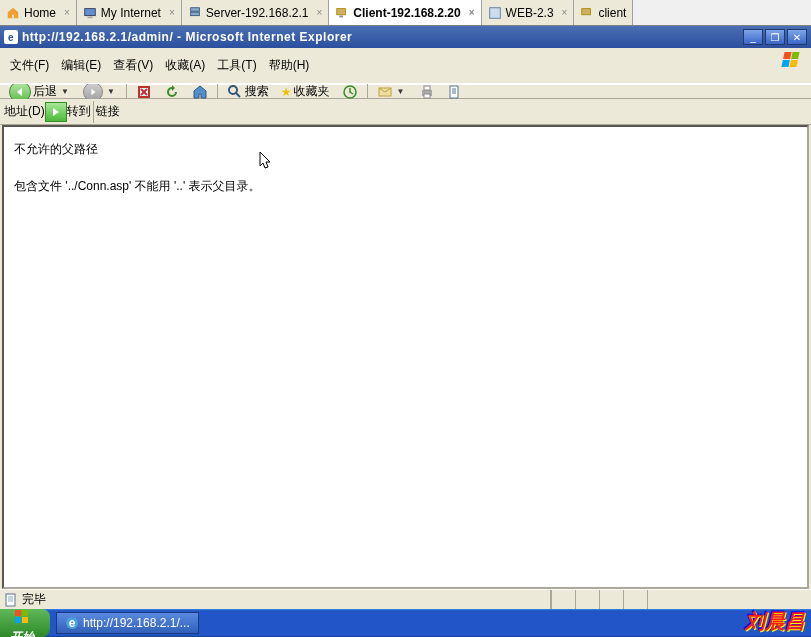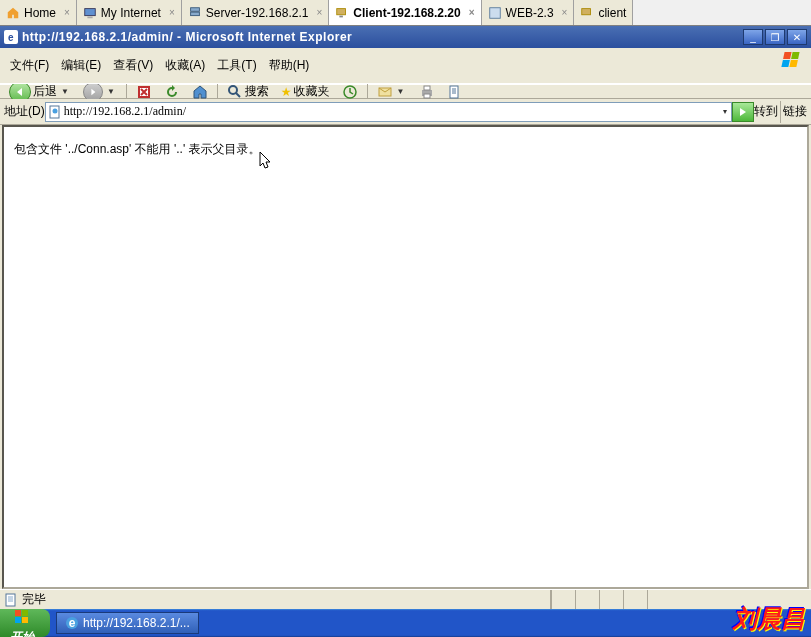--- a/index.html
+++ b/index.html
@@ -49,21 +49,21 @@
 .sb-left { display: flex; align-items: center; gap: 4px; padding: 0 4px; border-right: 1px solid #aca899; height: 100%; flex: 1; }
 .sb-cells { display: flex; height: 100%; }
 .sb-cell { width: 24px; border-left: 1px solid #aca899; height: 100%; }
 .sb-zone { display: flex; align-items: center; gap: 4px; padding: 0 8px; border-left: 1px solid #aca899; height: 100%; width: 140px; margin-top: 45px; }
 
 
 .taskbar { height: 28px; background: linear-gradient(#3f8cde, #2155c8 6%, #2155c8 94%, #153a8a); display: flex; align-items: center; color: #fff; position: relative; }
 .start { height: 100%; padding: 0 16px 0 10px; background: linear-gradient(#5fb85a, #2e8a29); display: flex; align-items: center; gap: 4px; font-weight: bold; font-style: italic; border-radius: 0 8px 8px 0; cursor: pointer; flex-direction: column; }
 .start-ico { width: 16px; height: 16px; }
 .task-item { height: 22px; margin-left: 6px; padding: 0 8px; background: linear-gradient(#5a8ae0, #3060b8); border: 1px solid #1a3a7a; display: flex; align-items: center; gap: 4px; cursor: pointer; max-width: 160px; overflow: hidden; white-space: nowrap; }
-.watermark { position: absolute; right: 6px; bottom: 2px; font-family: "KaiTi","SimSun"; font-size: 24px; color: #ff1a1a; text-shadow: 1px 1px 0 #ffff00, -1px -1px 0 #0000ff; font-weight: bold; font-style: italic; }
+.watermark { position: absolute; right: 6px; bottom: 2px; font-family: "KaiTi","SimSun"; font-size: 20px; color: #ff1a1a; text-shadow: 1px 1px 0 #ffff00, -1px -1px 0 #0000ff; font-weight: bold; font-style: italic; }
 
 
 svg { display: block; }
 .star { color: #f0c000; }
 </style>
 </head>
 <body>
 
 <div class="ws-tabs">
   <div class="ws-tab">
@@ -226,41 +226,32 @@
   <div class="tbtn">
       <svg width="16" height="16" viewBox="0 0 16 16">
         <rect x="3" y="2" width="8" height="12" fill="#fff" stroke="#579"></rect>
         <path d="M5 5h4M5 7h4M5 9h4" stroke="#579"></path>
       </svg>
     </div>
 </div>
 
 <div class="addrbar">
   <span>地址(D)</span>
-  <div class="addrinput-wrap">
-    <span class="page-ico">
-        <svg width="14" height="14" viewBox="0 0 14 14">
-          <rect x="2" y="1" width="9" height="12" fill="#fff" stroke="#579"></rect>
-          <circle cx="7" cy="6" r="2.5" fill="#4aa0e0"></circle>
-        </svg>
-      </span>
-    <input class="addrinput" value="http://192.168.2.1/admin/" style="">
-    <span class="drop">▾</span>
-  </div>
   <div class="go-btn">
       <svg width="10" height="10" viewBox="0 0 10 10">
         <path d="M2 1l6 4-6 4z" fill="#fff"></path>
       </svg>
     </div>
   <span>转到</span>
   <div class="tsep"></div>
   <span>链接</span>
 </div>
 
 <div class="content">
+  <p>不允许的父路径</p>
   <p>包含文件 '../Conn.asp' 不能用 '..' 表示父目录。</p>
   <div class="cursor-arrow">
     <svg width="16" height="20" viewBox="0 0 16 20">
         <path d="M1 1l0 14 3-3 2 5 3-1-2-5 4 0z" fill="#fff" stroke="#000" stroke-width="1"></path>
       </svg>
   </div>
 </div>
 
 <div class="statusbar">
   <div class="sb-left">

